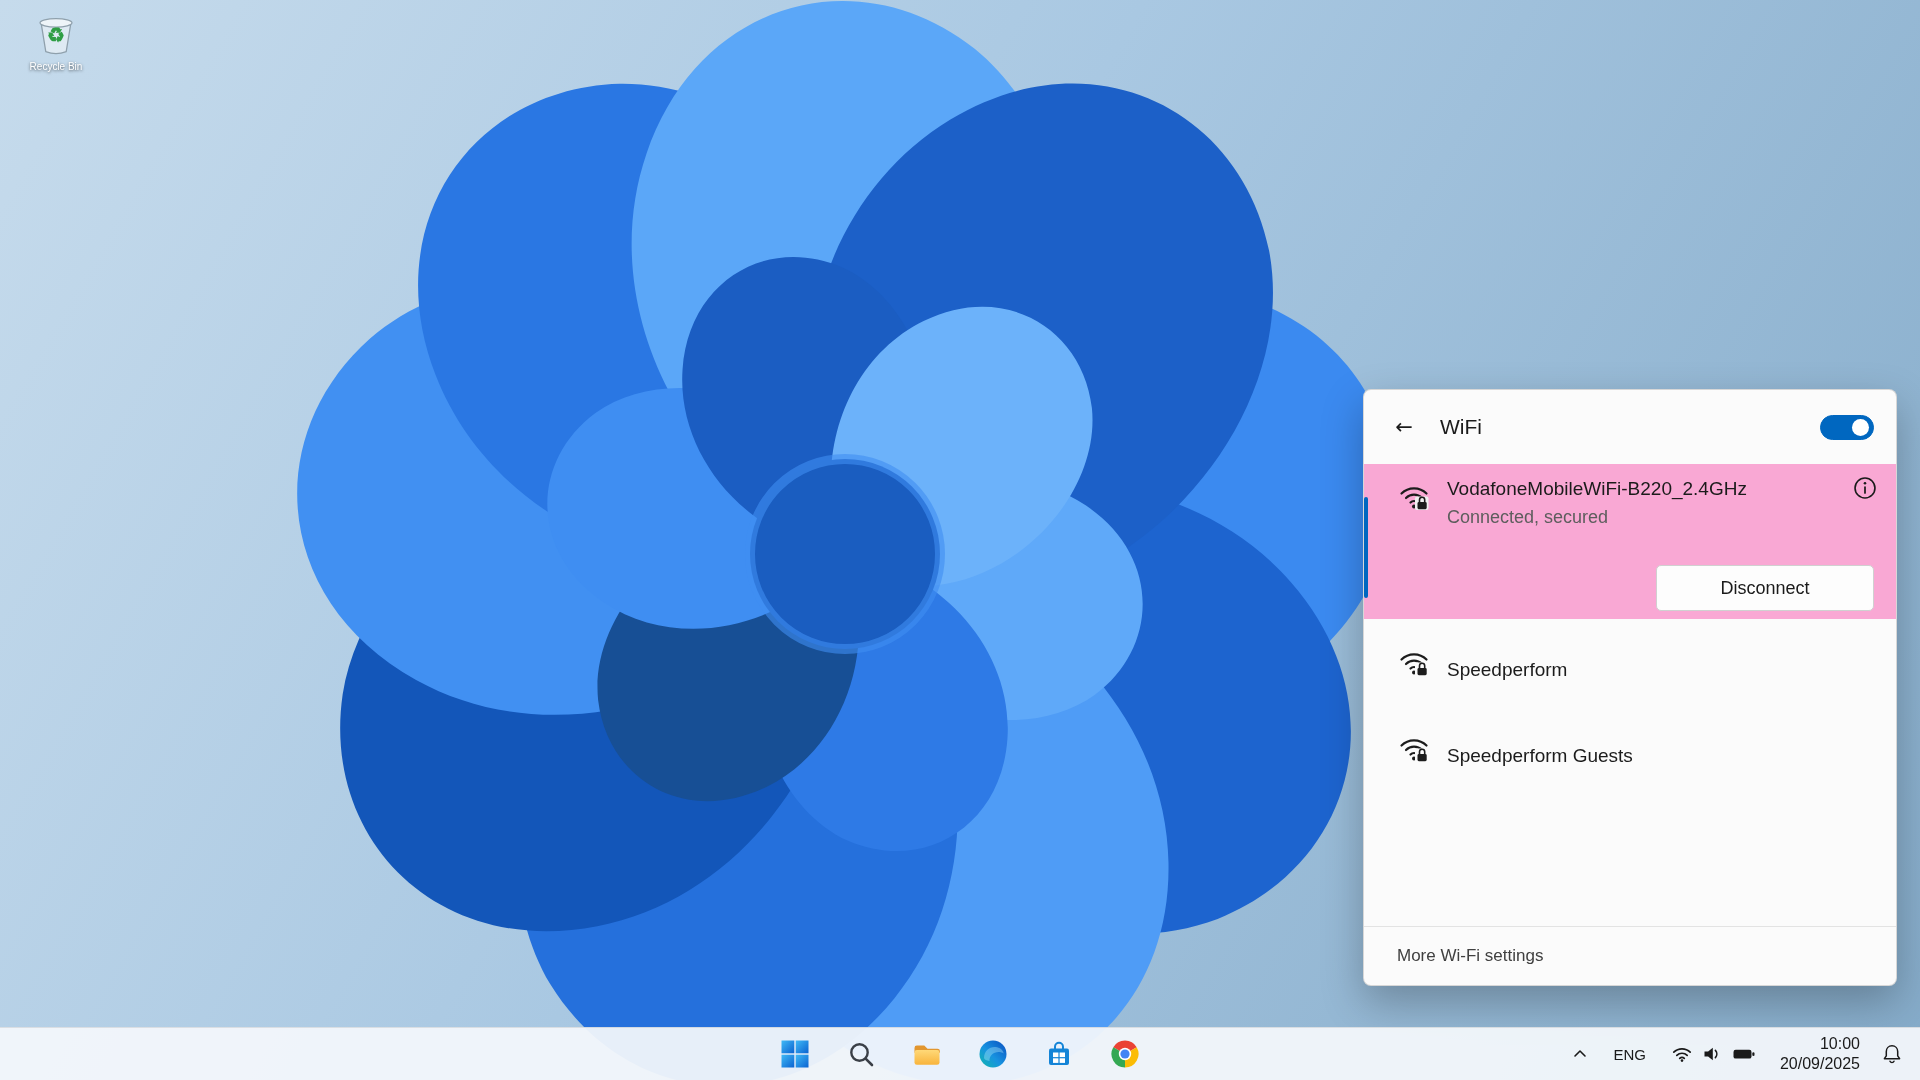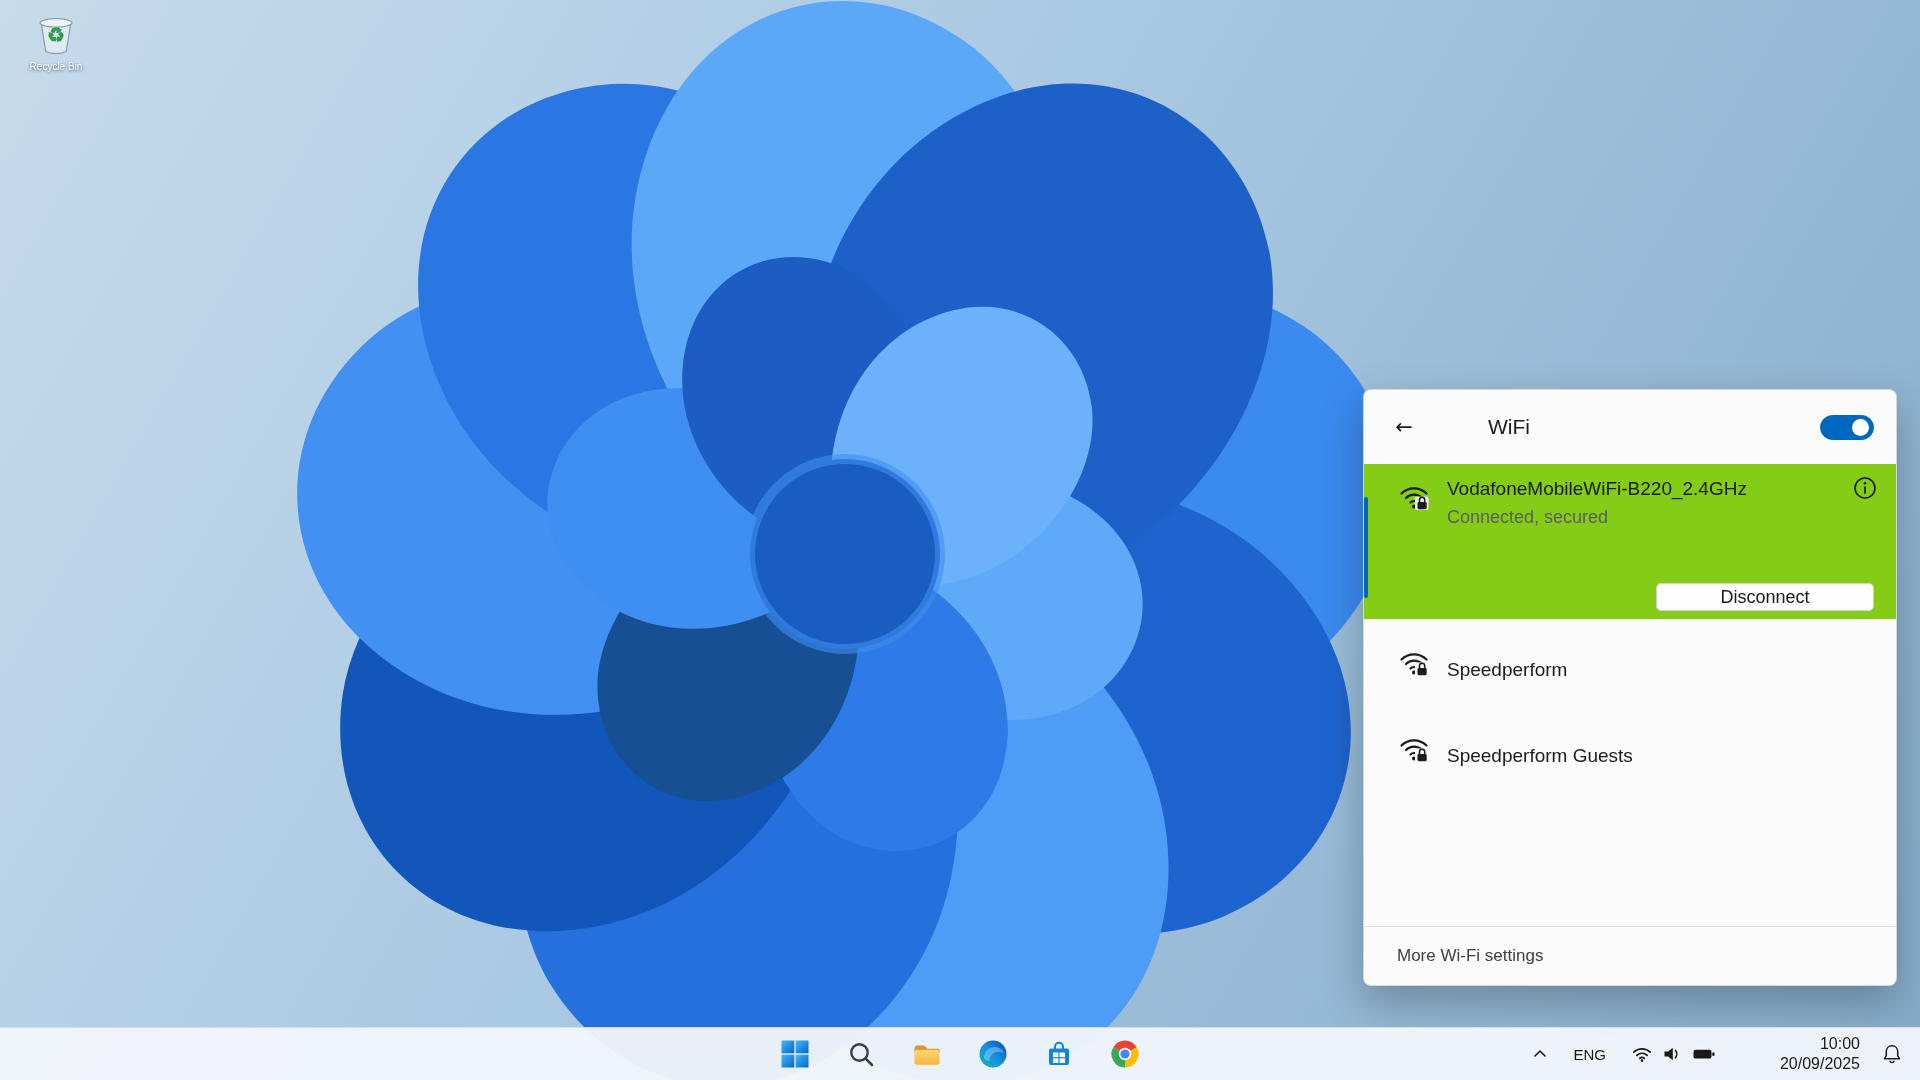--- a/index.html
+++ b/index.html
@@ -23,36 +23,36 @@
   .flyout { position:absolute; left:1363px; top:389px; width:534px; height:597px;
     background:#fbfbfb; border:1px solid rgba(0,0,0,.14); border-radius:8px;
     box-shadow:0 16px 42px rgba(0,0,0,.26); color:#1b1b1b; overflow:hidden; }
 
   .flyout-header { position:absolute; top:0; left:0; right:0; height:74px;
     display:flex; align-items:center; padding:0 22px; }
   .back-btn { width:36px; height:36px; border:none; background:transparent;
     display:grid; place-items:center; font-size:21px; color:#1b1b1b;
     border-radius:4px; cursor:default; margin-right:18px;
     font-family:"DejaVu Sans", sans-serif; }
-  .flyout-title { font-size:21px;margin-left:48px; }
+  .flyout-title { font-size:21px; }
   .toggle { margin-left:auto; position:relative; width:54px; height:25px;
     border-radius:13px; background:#0067c0; border:1px solid #0067c0; }
   .toggle .knob { position:absolute; right:4px; top:3px; width:17px; height:17px;
     border-radius:50%; background:#fff; }
 
   .connected-card { position:absolute; top:74px; left:0; width:534px; height:155px;
-    background:#84cc16; }
+    background:#f9a8d4; }
   .accent-bar { position:absolute; left:0; top:33px; width:4px; height:101px;
     border-radius:2px; background:#0067c0; }
   .card-neticon { position:absolute; left:34px; top:16px; }
   .card-ssid { position:absolute; left:83px; top:14px; font-size:19px; }
   .card-status { position:absolute; left:83px; top:43px; font-size:18px; color:#5d5d5d; }
   .info-btn { position:absolute; right:18px; top:9px; width:30px; height:30px;
     border:none; background:transparent; display:grid; place-items:center; }
-  .disconnect-btn { position:absolute; right:24px; bottom:8px; width:218px; height:28px;
+  .disconnect-btn { position:absolute; right:24px; bottom:8px; width:218px; height:46px;
     background:#fdfdfd; border:1px solid #d0d0d0; border-radius:5px;
     font-size:18px; color:#1b1b1b; display:grid; place-items:center;
     font-family:"Liberation Sans", sans-serif; }
 
   .network-row { position:absolute; left:0; width:534px; height:86px;
     display:flex; align-items:center; padding-left:34px; gap:17px; }
   .network-row.r0 { top:229px; }
   .network-row.r1 { top:315px; }
   .network-row .row-label { font-size:19px;margin-top:15px; }
 
@@ -72,21 +72,21 @@
   .tb-right { position:absolute; right:10px; top:0; height:100%;
     display:flex; align-items:center; gap:6px; color:#1a1a1a; }
   .tray-chevron { width:34px; height:40px; border:none; background:transparent;
     display:grid; place-items:center; border-radius:6px; }
   .lang-btn { border:none; background:transparent; font-size:15px; color:#1a1a1a;
     padding:0 10px; height:40px; display:grid; place-items:center; border-radius:6px;
     font-family:"Liberation Sans", sans-serif; }
   .tray-group { display:flex; align-items:center; gap:10px; padding:0 10px;
     height:40px; border-radius:6px; }
   .clock { text-align:right; font-size:16px; line-height:20px; padding:0 8px;
-    border-radius:6px;margin-left:40px; }
+    border-radius:6px; }
   .bell-btn { width:36px; height:40px; border:none; background:transparent;
     display:grid; place-items:center; border-radius:6px; }
 </style>
 </head>
 <body>
 
 <div class="stage">
 
   <svg class="wallpaper" viewBox="0 0 1920 1080" width="1920" height="1080" aria-hidden="true">
     <defs>

